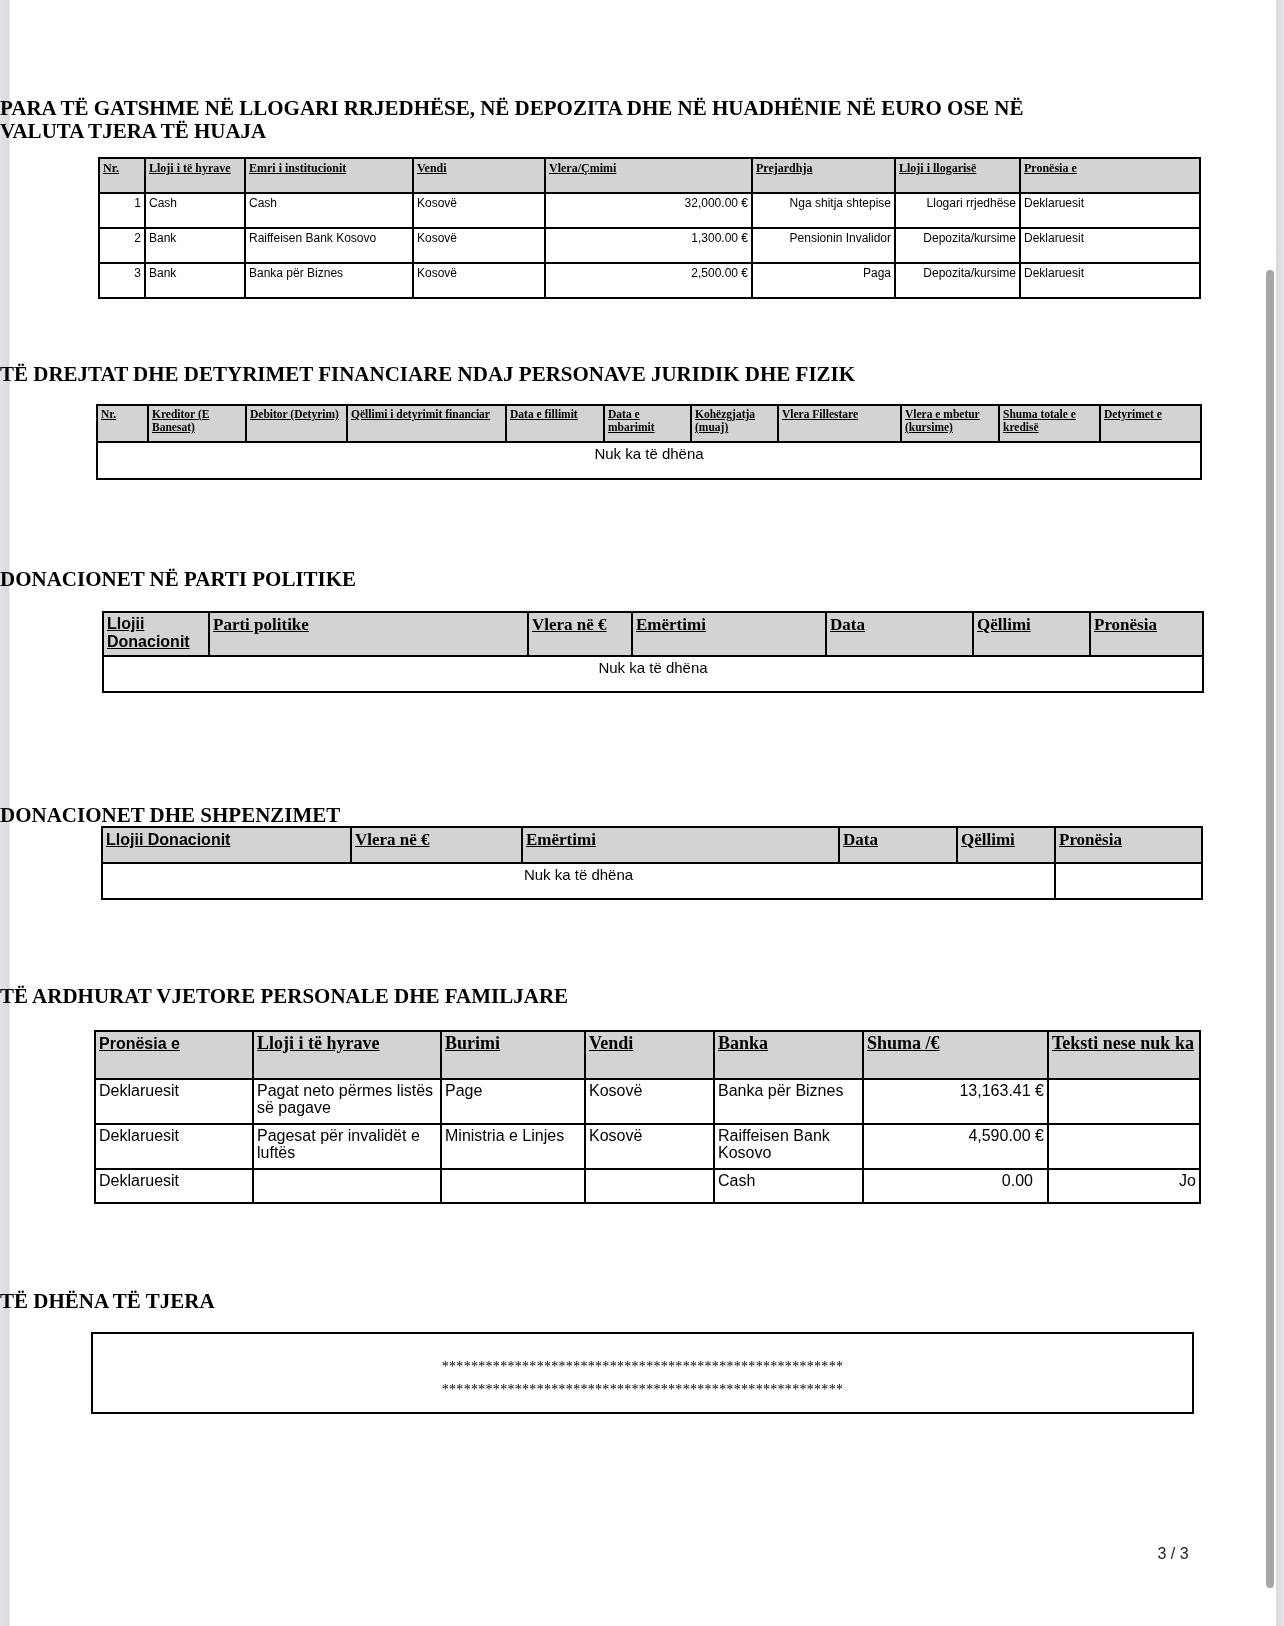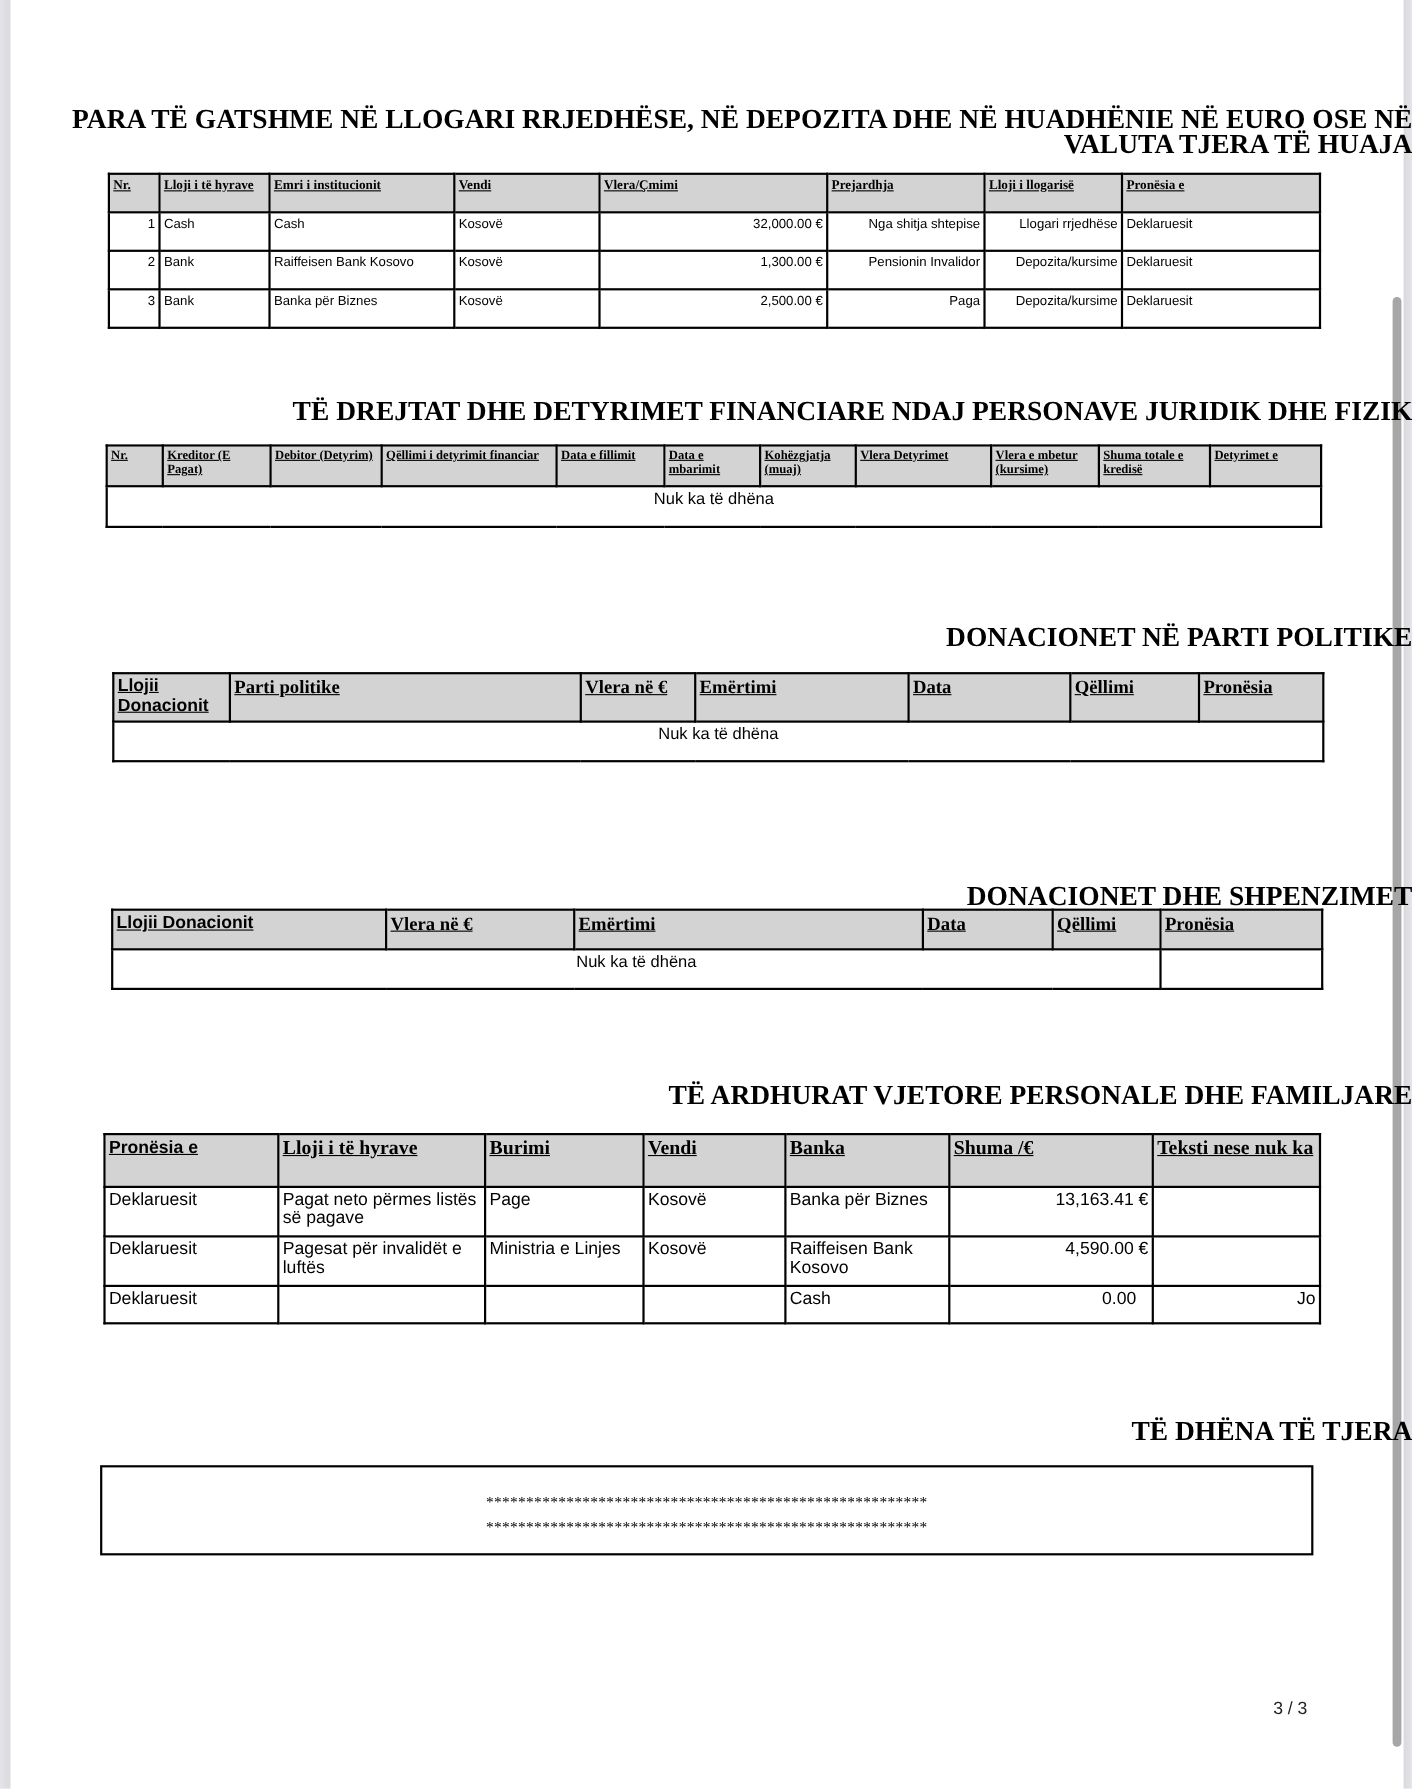--- a/index.html
+++ b/index.html
@@ -16,23 +16,23 @@
   }
   .right-panel {
     position: absolute; left: 1276px; top: 0; width: 8px; height: 1626px;
     background: linear-gradient(to right, #d8d8dd, #e6e6ea);
   }
   .scroll-thumb {
     position: absolute; left: 1266px; top: 270px; width: 8px; height: 1318px;
     background: #a6a6a6; border-radius: 4px;
   }
   .title {
-    position: absolute; left: 0; width: 1284px; text-align: right;
+    position: absolute; left: 0; width: 1284px; text-align: left;
     font-family: "Liberation Serif", serif; font-weight: bold;
-    font-size: 25px; line-height: 23px; letter-spacing: 0px;
+    font-size: 21px; line-height: 23px; letter-spacing: 0px;
   }
   table {
     position: absolute; border-collapse: collapse; table-layout: fixed;
   }
   td, th {
     border: 2px solid #000; padding: 2px 3px; vertical-align: top;
     text-align: left; overflow: hidden;
   }
   th {
     background: #d3d3d3; font-family: "Liberation Serif", serif;
@@ -147,27 +147,27 @@
       <col style="width:87px">
       <col style="width:87px">
       <col style="width:123px">
     <col style="width:98px">
       <col style="width:101px">
       <col style="width:101px">
   </colgroup>
   <tbody>
       <tr>
     <th>Nr.</th>
-    <th>Kreditor (E Pagat)</th>
+    <th>Kreditor (E Banesat)</th>
     <th>Debitor (Detyrim)</th>
     <th>Qëllimi i detyrimit financiar</th>
     <th>Data e fillimit</th>
     <th>Data e mbarimit</th>
     <th>Kohëzgjatja (muaj)</th>
-    <th>Vlera Detyrimet</th>
+    <th>Vlera Fillestare</th>
     <th>Vlera e mbetur (kursime)</th>
     <th>Shuma totale e kredisë</th>
     <th>Detyrimet e</th>
   </tr>
   <tr>
     <td colspan="11">Nuk ka të dhëna</td>
   </tr>
 </tbody>
   </table>
 

